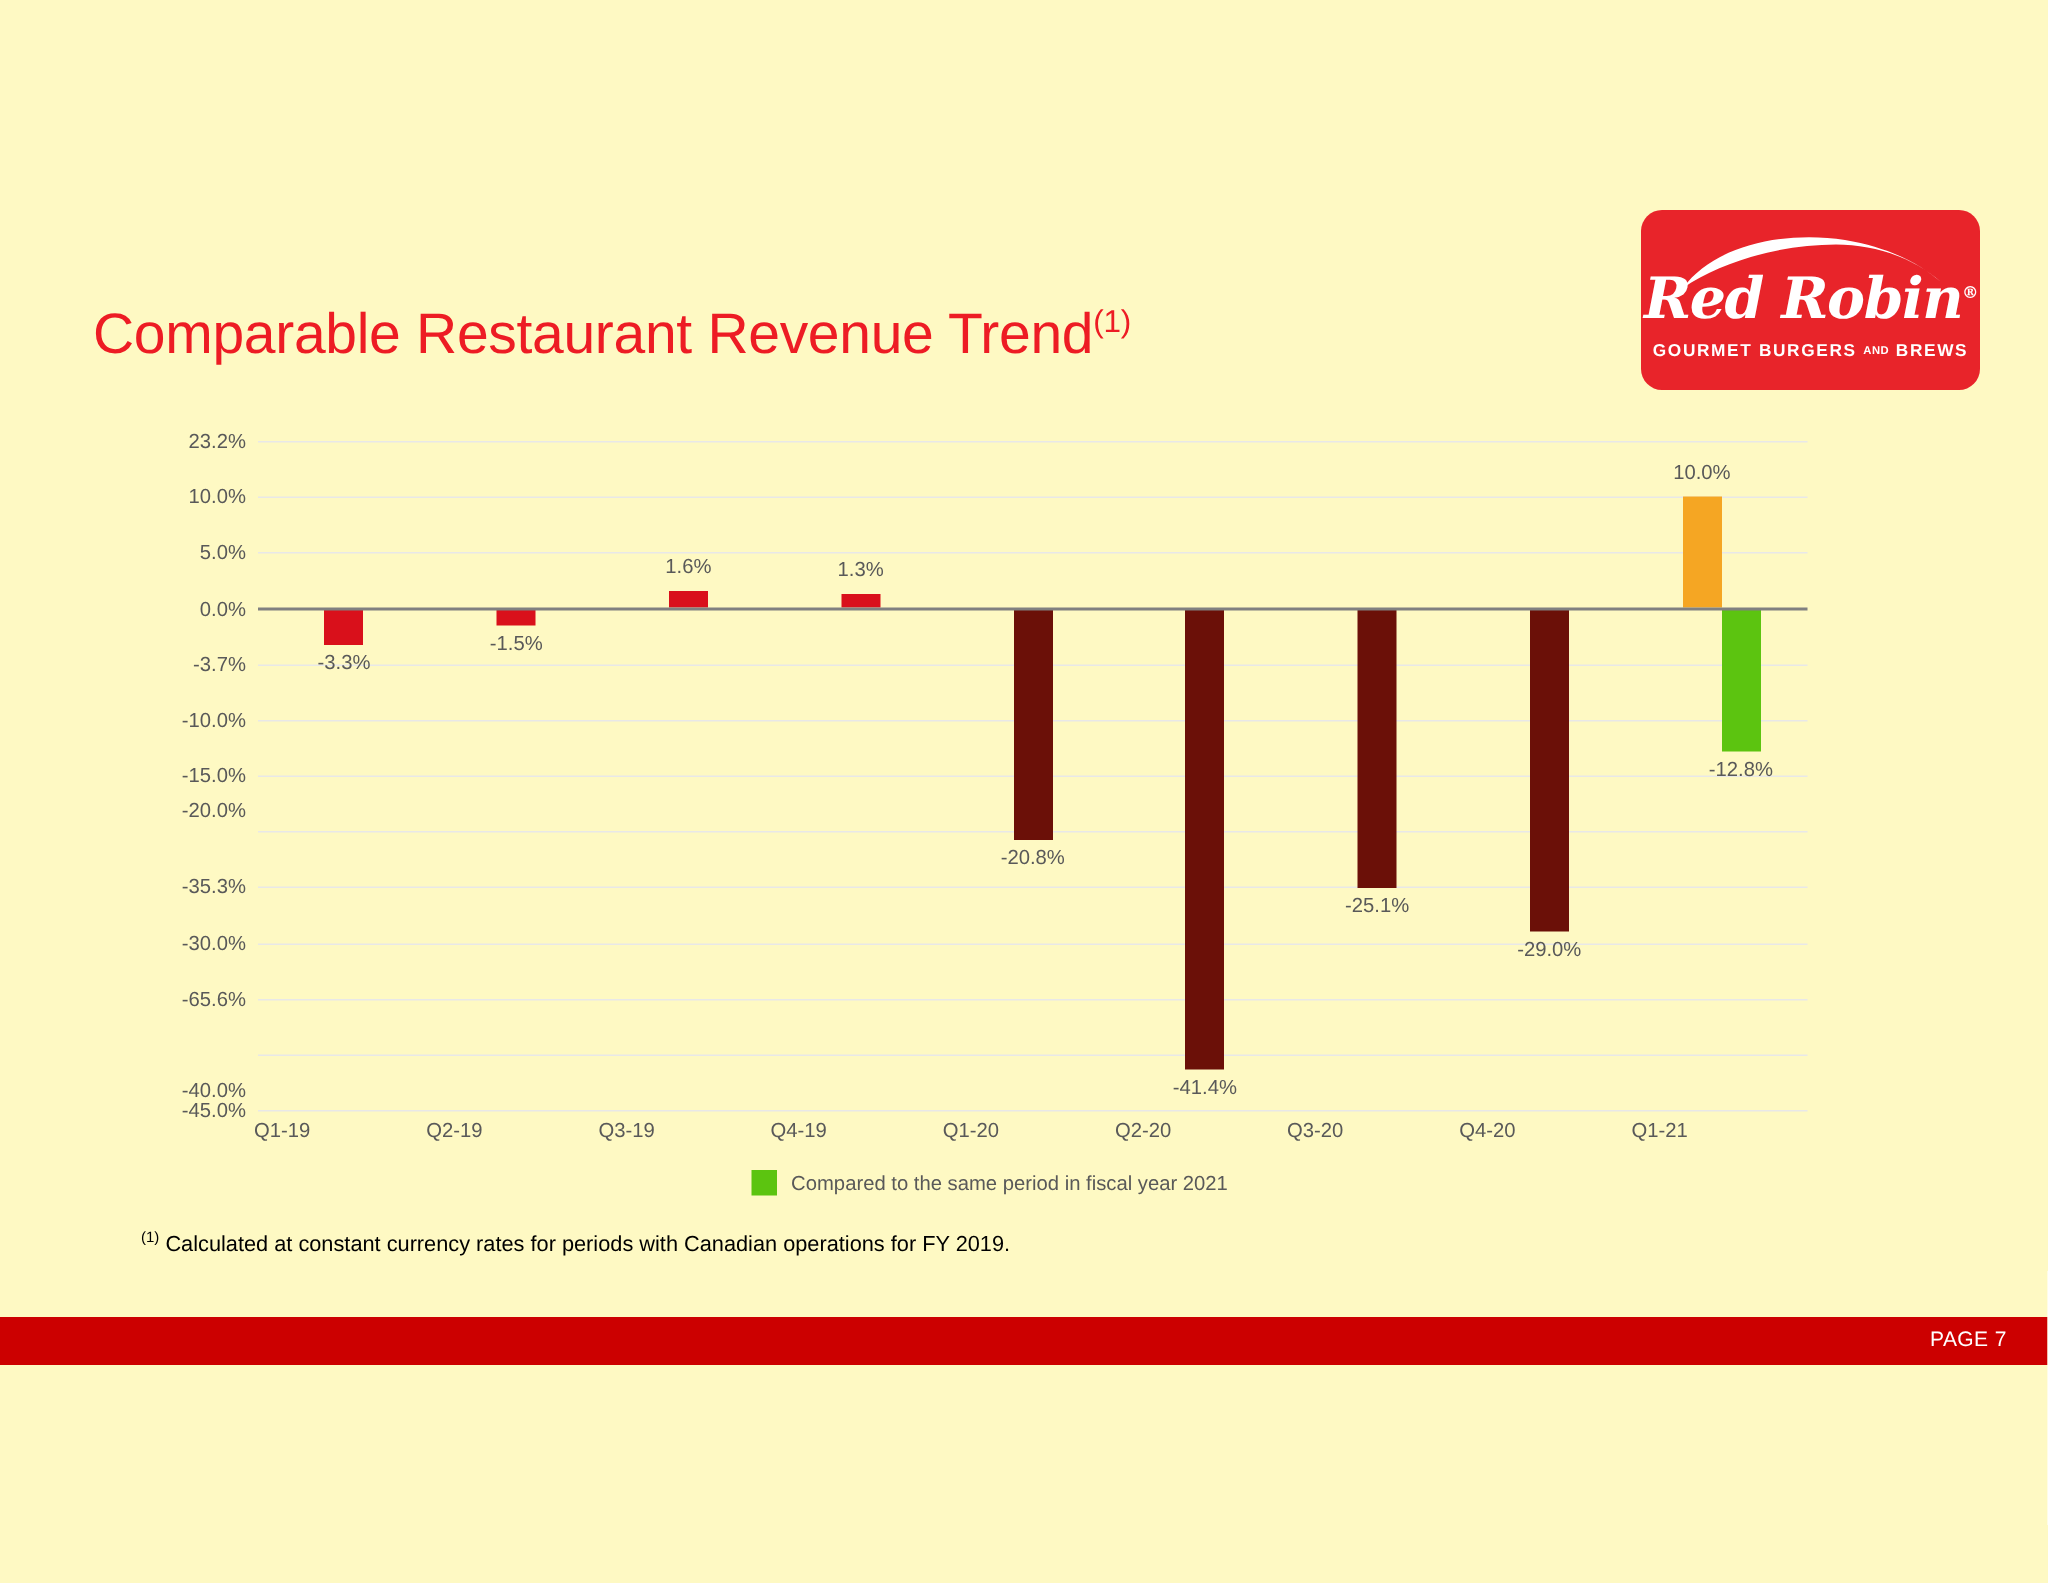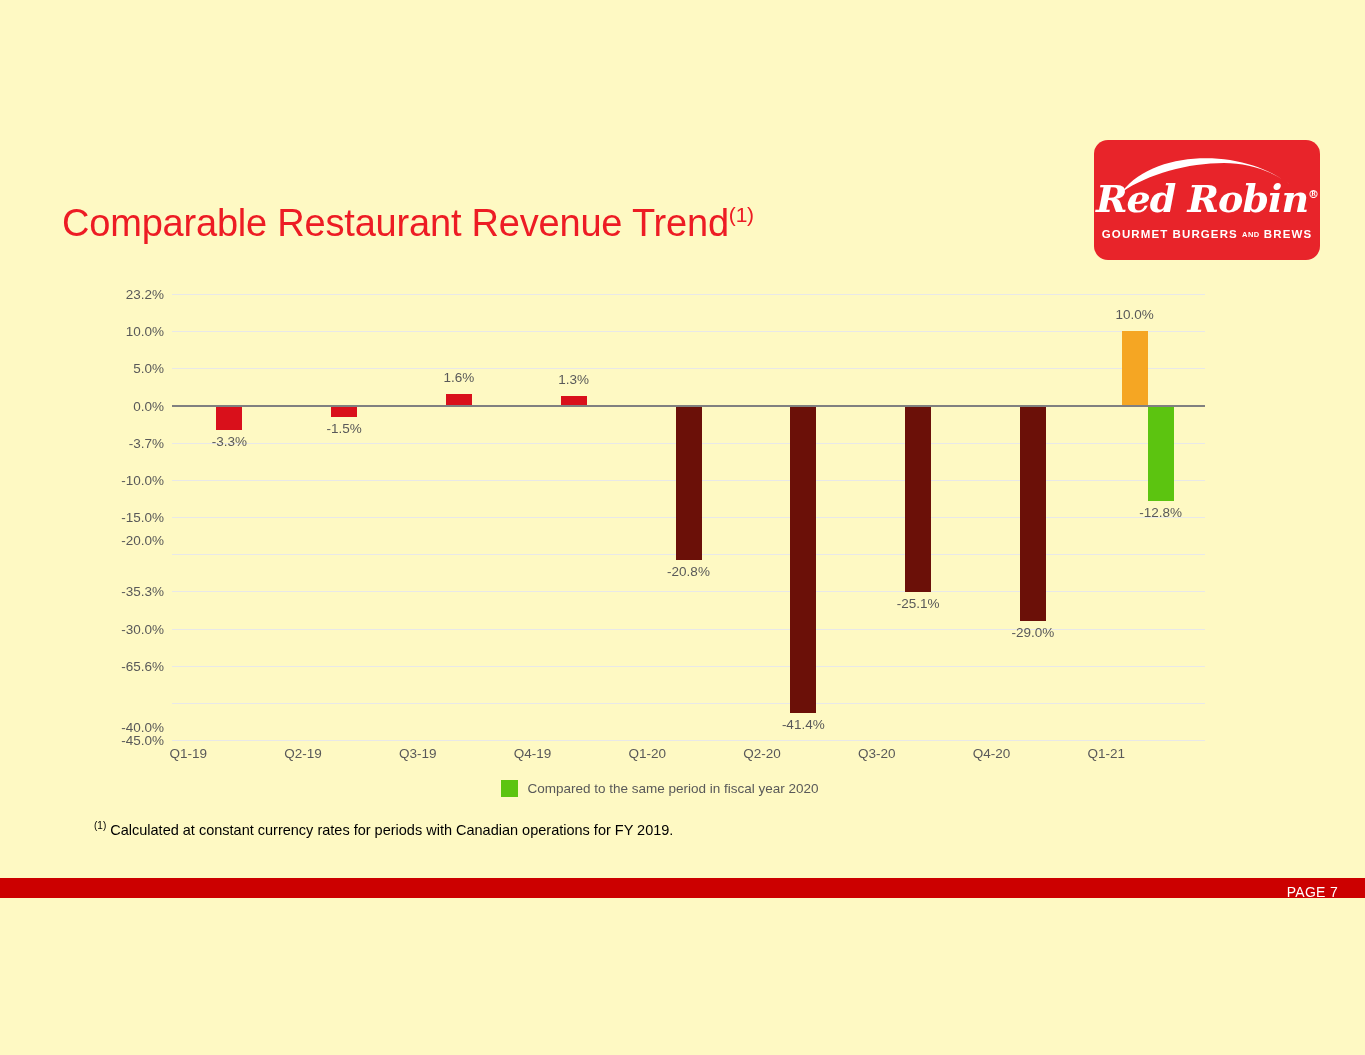--- a/index.html
+++ b/index.html
@@ -195,21 +195,21 @@
     vertical-align: super;
     line-height: 0;
   }
 
   
   #footer-bar {
     position: absolute;
     left: 0;
     top: 878px;
     width: 1365px;
-    height: 20px;
+    height: 32px;
     background: #CC0000;
   }
   #page-number {
     position: absolute;
     right: 27px;
     top: 6px;
     color: #ffffff;
     font-size: 14px;
     letter-spacing: 0.3px;
     white-space: nowrap;
@@ -288,21 +288,21 @@
         <div class="xtick" style="left: 473.722px;">Q4-19</div>
         <div class="xtick" style="left: 588.5px;">Q1-20</div>
         <div class="xtick" style="left: 703.278px;">Q2-20</div>
         <div class="xtick" style="left: 818.056px;">Q3-20</div>
         <div class="xtick" style="left: 932.833px;">Q4-20</div>
         <div class="xtick" style="left: 1047.61px;">Q1-21</div>
       </div>
 
     <div id="legend">
       <span class="swatch"></span>
-      <span class="legend-text">Compared to the same period in fiscal year 2020</span>
+      <span class="legend-text">Compared to the same period in fiscal year 2021</span>
     </div>
   </div>
 
   <div id="footnote"><span class="sup">(1)</span><span> Calculated at constant currency rates for periods with Canadian operations for FY 2019.</span></div>
 
   <div id="footer-bar">
     <div id="page-number">PAGE 7</div>
   </div>
 
 </div>

